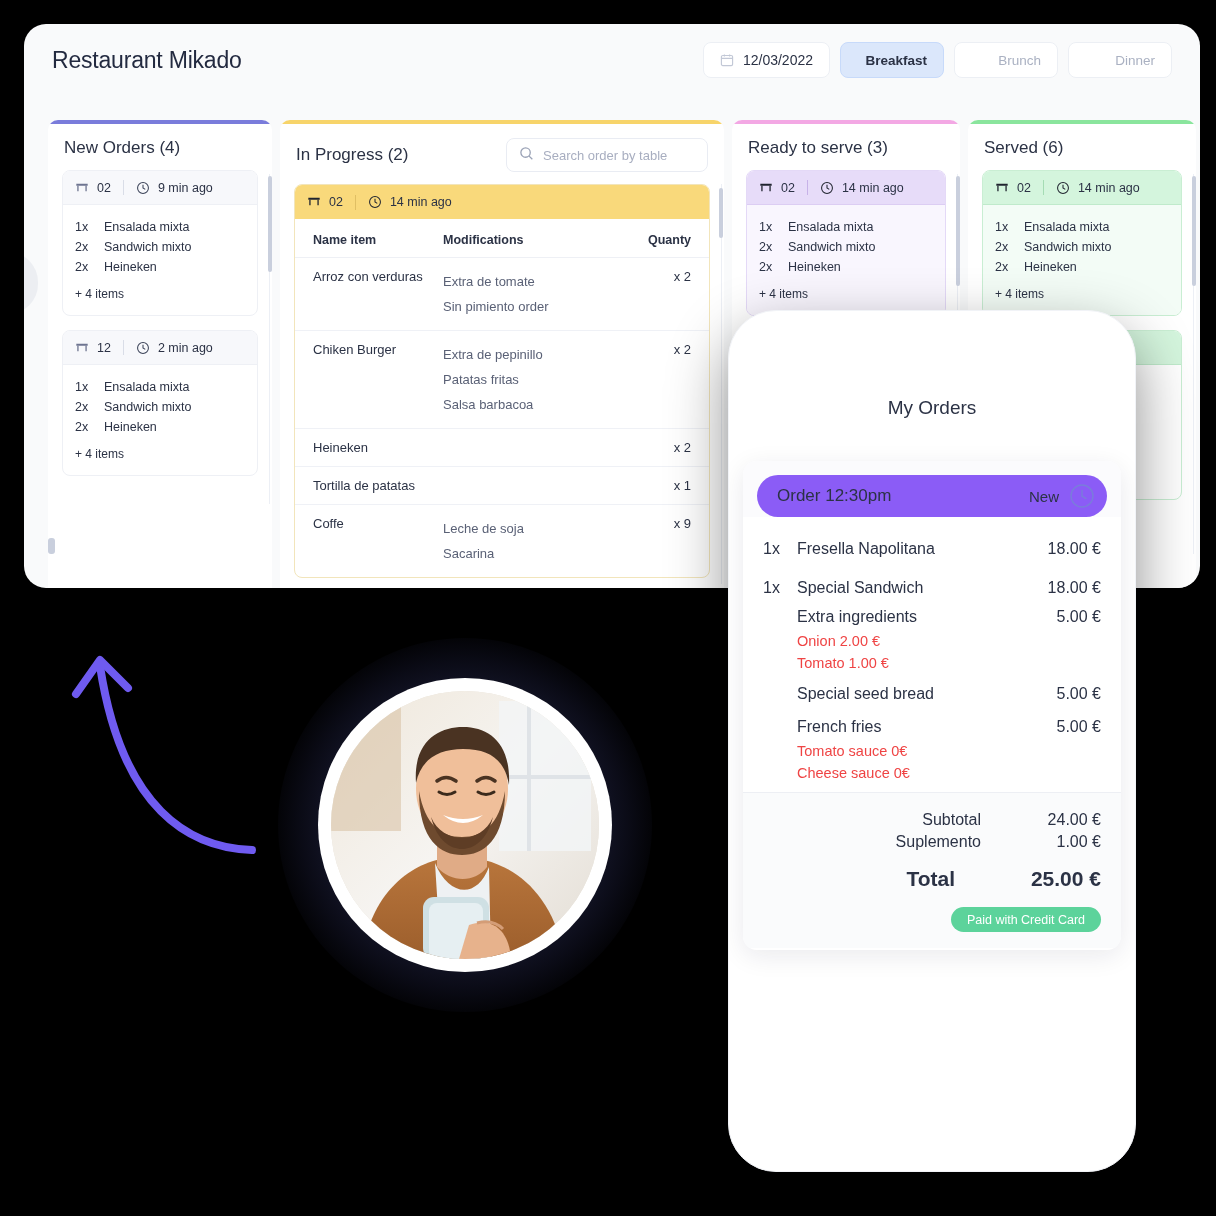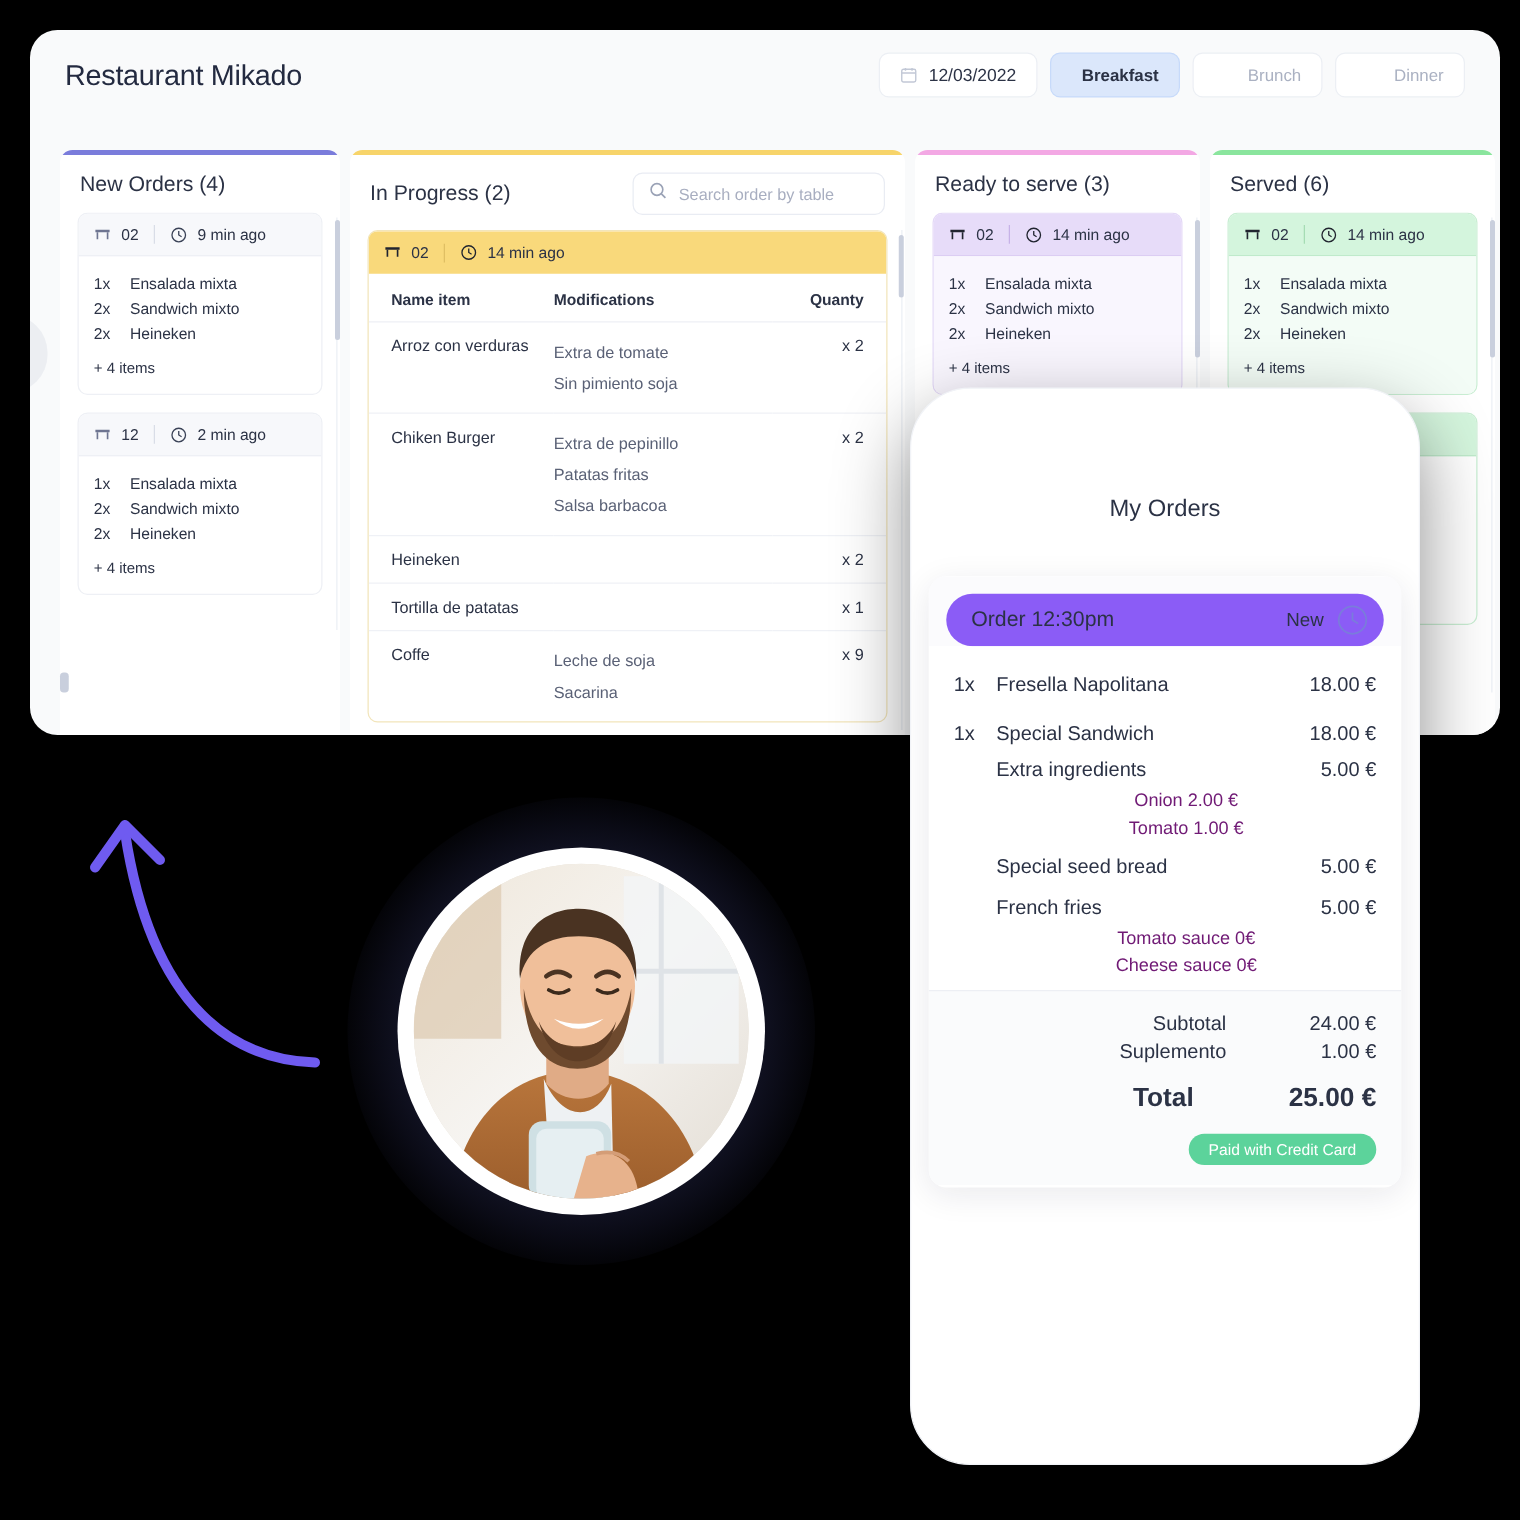--- a/index.html
+++ b/index.html
@@ -381,23 +381,22 @@
   .r-item .pr  { flex: 0 0 auto; }
   .r-sub {
     display: flex;
     font-size: 16px;
     color: #2b3245;
     padding: 4px 0 4px 34px;
   }
   .r-sub .nm { flex: 1 1 auto; }
   .r-note {
     font-size: 14.5px;
-    color: #701a75;
+    color: #ef4444;
     padding: 3px 0 3px 34px;
-    text-align: center;
   }
   .spacer-7 { height: 7px; }
 
   .totals {
     border-top: 1px solid #edeff4;
     background: #fafbfc;
     padding: 16px 20px 16px 20px;
   }
   .t-row {
     display: flex;
@@ -600,21 +599,21 @@
                   <th class="c1">Name item</th>
                   <th class="c2">Modifications</th>
                   <th class="c3">Quanty</th>
                 </tr>
               </thead>
               <tbody>
                 <tr>
                   <td class="c1">Arroz con verduras</td>
                   <td class="c2">
                     <div class="mod-line">Extra de tomate</div>
-                    <div class="mod-line">Sin pimiento soja</div>
+                    <div class="mod-line">Sin pimiento order</div>
                   </td>
                   <td class="c3">x 2</td>
                 </tr>
                 <tr>
                   <td class="c1">Chiken Burger</td>
                   <td class="c2">
                     <div class="mod-line">Extra de pepinillo</div>
                     <div class="mod-line">Patatas fritas</div>
                     <div class="mod-line">Salsa barbacoa</div>
                   </td>

